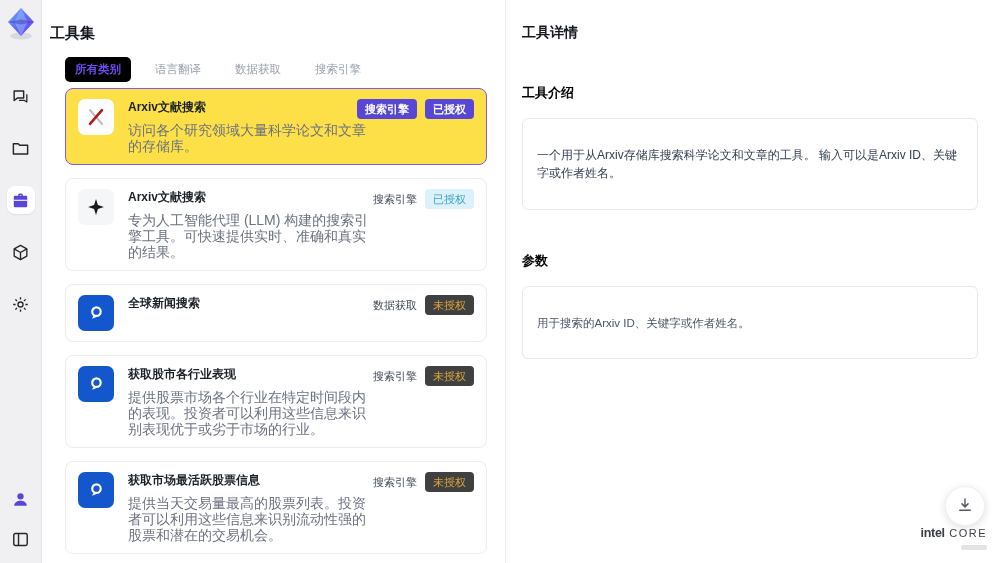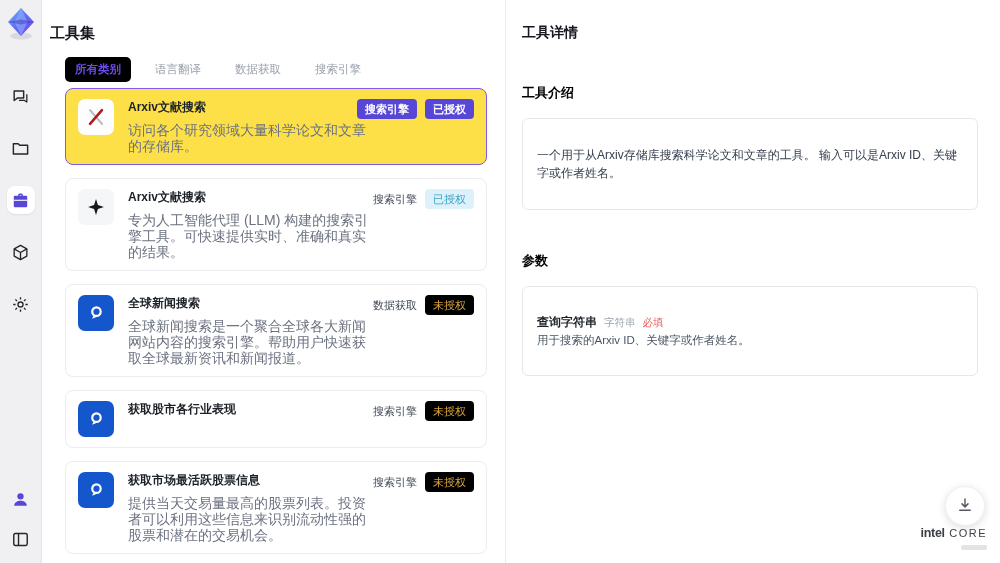--- a/index.html
+++ b/index.html
@@ -29,21 +29,21 @@
   .tool-icon.white { background:#fdfdfd; }
   .tool-icon.blue { background:#1456cc; }
   .card-body { margin-left:14px; flex:1; min-width:0; }
   .card-top { display:flex; align-items:flex-start; }
   .tool-name { font-size:12px; font-weight:700; color:#1c2128; line-height:17px; }
   .card-tags { margin-left:auto; display:flex; align-items:center; gap:8px; flex:none; }
   .cat-text { font-size:11px; color:#3f4754; }
   .badge { font-size:11px; padding:2.5px 8px; border-radius:4px; white-space:nowrap; }
   .badge.purple { background:#5846d6; color:#ffffff; font-weight:700; }
   .badge.ok { background:#dcf1f9; color:#3ba4cc; }
-  .badge.no { background:#000000; color:#d9a43c; }
+  .badge.no { background:#404040; color:#d9a43c; }
   .tool-desc { margin-top:3px; font-size:14px; line-height:16px; color:#6b7280; max-width:244px; }
 
   
   .scrollbar { position:absolute; left:483px; top:88px; width:7px; height:470px; background:#f4f4f5; }
   .scroll-dash { position:absolute; left:0; top:6px; width:7px; height:3px; background:#4a4d52; }
   .scroll-thumb { position:absolute; left:1px; top:16px; width:5px; height:408px; border-radius:3px; background:#c9c9ce; }
   .scroll-arrow-down { position:absolute; left:0; top:446px; width:0; height:0; border-left:4px solid transparent; border-right:4px solid transparent; border-top:6px solid #4a4d52; }
 
   
   .detail-panel { position:absolute; left:505px; top:0; width:495px; height:563px; border-left:1px solid #ececee; background:#fff; padding:24px 22px 0 16px; }
@@ -201,39 +201,39 @@
         </svg>
       </div>
       <div class="card-body">
         <div class="card-top">
           <span class="tool-name">全球新闻搜索</span>
           <span class="card-tags">
             <span class="cat-text">数据获取</span>
             <span class="badge no">未授权</span>
           </span>
         </div>
-        <div class="tool-desc">全球新闻搜索是一个聚合全球各大新闻网站内容的搜索引擎。帮助用户快速获取全球最新资讯和新闻报道。</div>
       </div>
     </div>
 
     <div class="card">
       <div class="tool-icon blue">
         <svg width="22" height="22" viewBox="0 0 24 24">
           <circle cx="12.5" cy="10.5" r="4.6" fill="none" stroke="#fff" stroke-width="2.4"></circle>
           <path d="M9.8 14.2 L7.6 18.2 L12 16.6 Z" fill="#fff"></path>
         </svg>
       </div>
       <div class="card-body">
         <div class="card-top">
           <span class="tool-name">获取股市各行业表现</span>
           <span class="card-tags">
             <span class="cat-text">搜索引擎</span>
             <span class="badge no">未授权</span>
           </span>
         </div>
+        <div class="tool-desc">提供股票市场各个行业在特定时间段内的表现。投资者可以利用这些信息来识别表现优于或劣于市场的行业。</div>
       </div>
     </div>
 
     <div class="card">
       <div class="tool-icon blue">
         <svg width="22" height="22" viewBox="0 0 24 24">
           <circle cx="12.5" cy="10.5" r="4.6" fill="none" stroke="#fff" stroke-width="2.4"></circle>
           <path d="M9.8 14.2 L7.6 18.2 L12 16.6 Z" fill="#fff"></path>
         </svg>
       </div>
@@ -266,25 +266,20 @@
 <section class="detail-panel">
   <h2 class="detail-title">工具详情</h2>
 
   <h3 class="section-heading">工具介绍</h3>
   <div class="detail-box">
     <div class="intro-text">一个用于从Arxiv存储库搜索科学论文和文章的工具。 输入可以是Arxiv ID、关键字或作者姓名。</div>
   </div>
 
   <h3 class="section-heading">参数</h3>
   <div class="detail-box">
-    <div class="param-line">
-      <span class="param-name">查询字符串</span>
-      <span class="param-type">字符串</span>
-      <span class="param-required">必填</span>
-    </div>
     <div class="param-desc">用于搜索的Arxiv ID、关键字或作者姓名。</div>
   </div>
 </section>
 
 <button class="fab">
   <span>
     <svg width="18" height="18" viewBox="0 0 24 24" fill="none" stroke="currentColor" stroke-width="1.9" stroke-linecap="round" stroke-linejoin="round">
       <path d="M12 4v10M8 10.5l4 4 4-4"></path>
         <path d="M5 19h14"></path>
     </svg>

